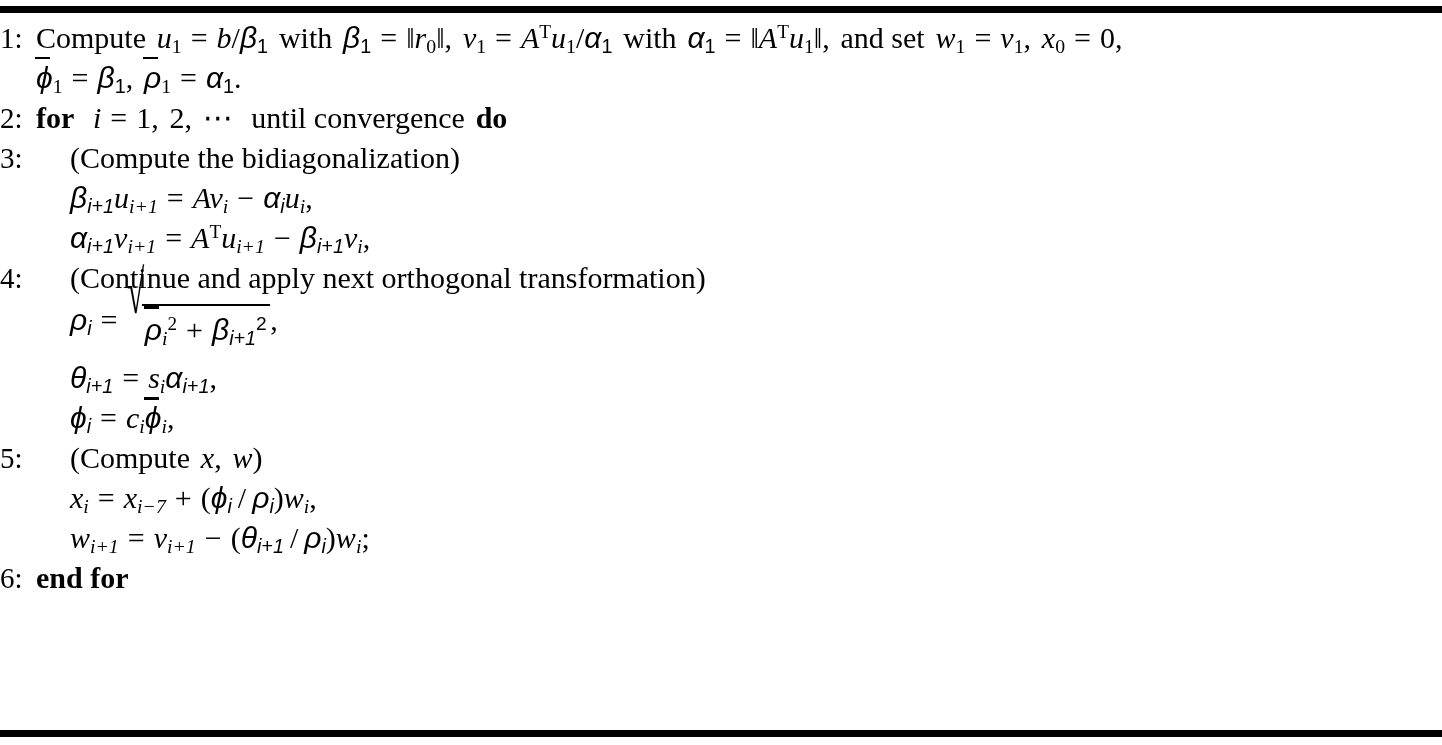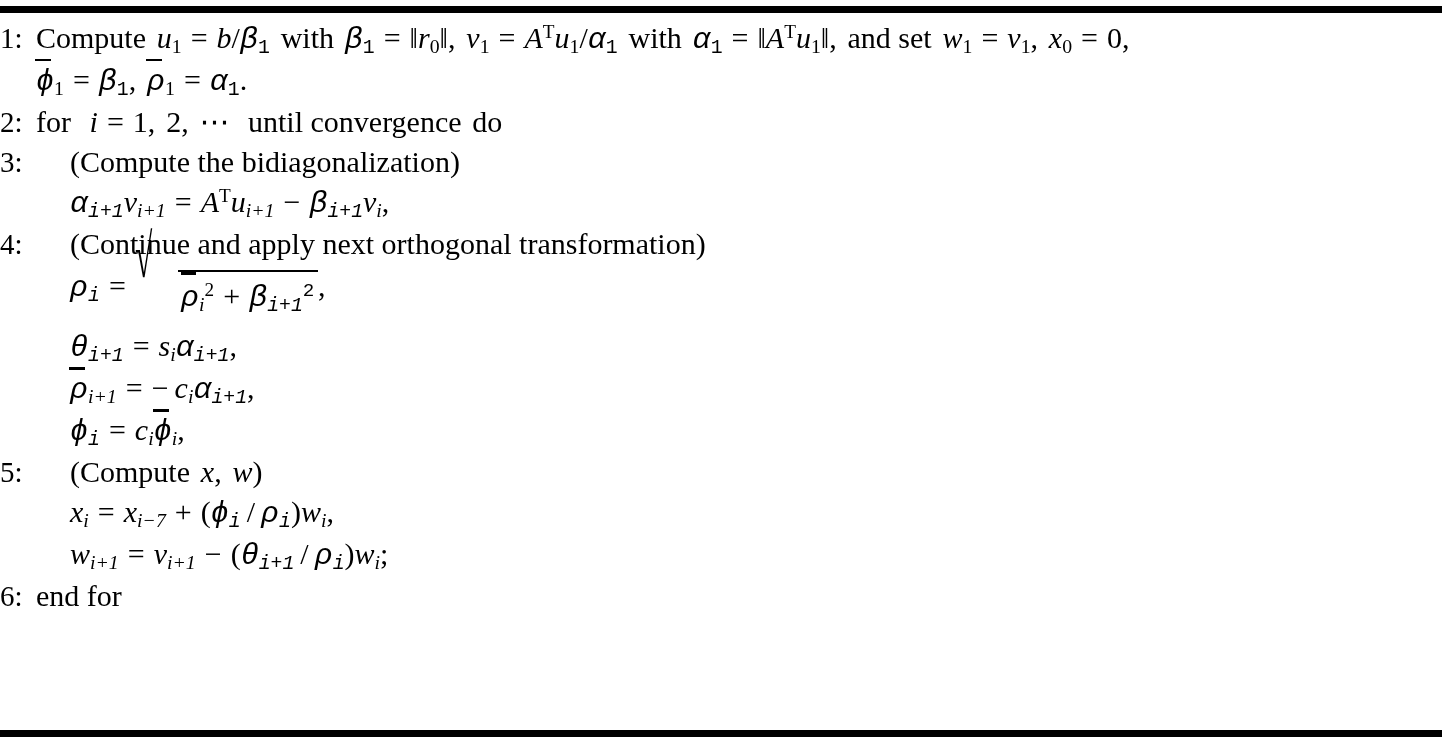--- a/index.html
+++ b/index.html
@@ -62,30 +62,30 @@
     line-height: 40px;
   }
   .lineno.blank { visibility: hidden; }
 
   .content { flex: 1 1 auto; }
 
   .indent1 { padding-left: 0px; }
   .indent2 { padding-left: 34px; }   
   .indent3 { padding-left: 34px; }   
 
-  .kw { font-weight: normal; }
+  .kw { font-weight: bold; }
 
   
   .m {
     font-family: Liberation Serif, serif;
     font-style: italic;
   }
   .up { font-style: normal; }
   .gk {
-    font-family: Liberation Mono, monospace;
+    font-family: Liberation Sans, sans-serif;
     font-style: italic;
   }
   .op {
     font-style: normal;
     padding: 0 0.20em;
   }
   .opw {
     font-style: normal;
     padding: 0 0.30em;
   }
@@ -140,21 +140,20 @@
     margin-right: -0.04em;
     position: relative;
     top: 0.06em;
   }
   .sqrt .radicand {
     display: inline-block;
     border-top: 2.8px solid #000;
     padding: 0.06em 0.12em 0 0.10em;
     position: relative;
     top: -0.22em;
-    margin-left: 28px;
   }
 
   .sp { display: inline-block; width: 0.36em; }
   .spw { display: inline-block; width: 0.62em; }
 </style>
 </head>
 <body>
 
 <div id="algorithm-float">
 
@@ -175,20 +174,24 @@
     <div class="alg-line">
       <span class="lineno">2:</span>
       <span class="content indent1"><span class="kw up">for</span><span class="spw"></span><span class="m">i</span><span class="opw">=</span><span class="up">1</span><span class="comma">,</span><span class="sp"></span><span class="up">2</span><span class="comma">,</span><span class="sp"></span><span class="up">⋯</span><span class="spw"></span><span class="up">until convergence</span><span class="sp"></span><span class="kw up">do</span></span>
     </div>
 
     <div class="alg-line">
       <span class="lineno">3:</span>
       <span class="content indent2"><span class="up">(Compute the bidiagonalization)</span></span>
     </div>
 
+    <div class="alg-line">
+      <span class="lineno blank"></span>
+      <span class="content indent3"><span class="gk">β<sub>i+1</sub></span><span class="m">u<sub>i+1</sub></span><span class="opw">=</span><span class="m">A</span><span class="m">v<sub>i</sub></span><span class="opw">−</span><span class="gk">α<sub>i</sub></span><span class="m">u<sub>i</sub></span><span class="comma">,</span></span>
+    </div>
 
     <div class="alg-line">
       <span class="lineno blank"></span>
       <span class="content indent3"><span class="gk">α<sub>i+1</sub></span><span class="m">v<sub>i+1</sub></span><span class="opw">=</span><span class="m">A<sup>T</sup></span><span class="m">u<sub>i+1</sub></span><span class="opw">−</span><span class="gk">β<sub>i+1</sub></span><span class="m">v<sub>i</sub></span><span class="comma">,</span></span>
     </div>
 
     <div class="alg-line">
       <span class="lineno">4:</span>
       <span class="content indent2"><span class="up">(Continue and apply next orthogonal transformation)</span></span>
     </div>
@@ -201,24 +204,20 @@
           </span><span class="comma">,</span></span>
     </div>
 
 
 
     <div class="alg-line">
       <span class="lineno blank"></span>
       <span class="content indent3"><span class="gk">θ<sub>i+1</sub></span><span class="opw">=</span><span class="m">s<sub>i</sub></span><span class="gk">α<sub>i+1</sub></span><span class="comma">,</span></span>
     </div>
 
-    <div class="alg-line">
-      <span class="lineno blank"></span>
-      <span class="content indent3"><span class="bar"><span class="gk">ρ</span></span><sub>i+1</sub><span class="opw">=</span><span class="op" style="padding-left:0">−</span><span class="m">c<sub>i</sub></span><span class="gk">α<sub>i+1</sub></span><span class="comma">,</span></span>
-    </div>
 
     <div class="alg-line">
       <span class="lineno blank"></span>
       <span class="content indent3"><span class="gk">ϕ<sub>i</sub></span><span class="opw">=</span><span class="m">c<sub>i</sub></span><span class="bar"><span class="gk">ϕ</span></span><sub>i</sub><span class="comma">,</span></span>
     </div>
 
 
     <div class="alg-line">
       <span class="lineno">5:</span>
       <span class="content indent2"><span class="up">(Compute</span><span class="sp"></span><span class="m">x</span><span class="comma">,</span><span class="sp"></span><span class="m">w</span><span class="up">)</span></span>

